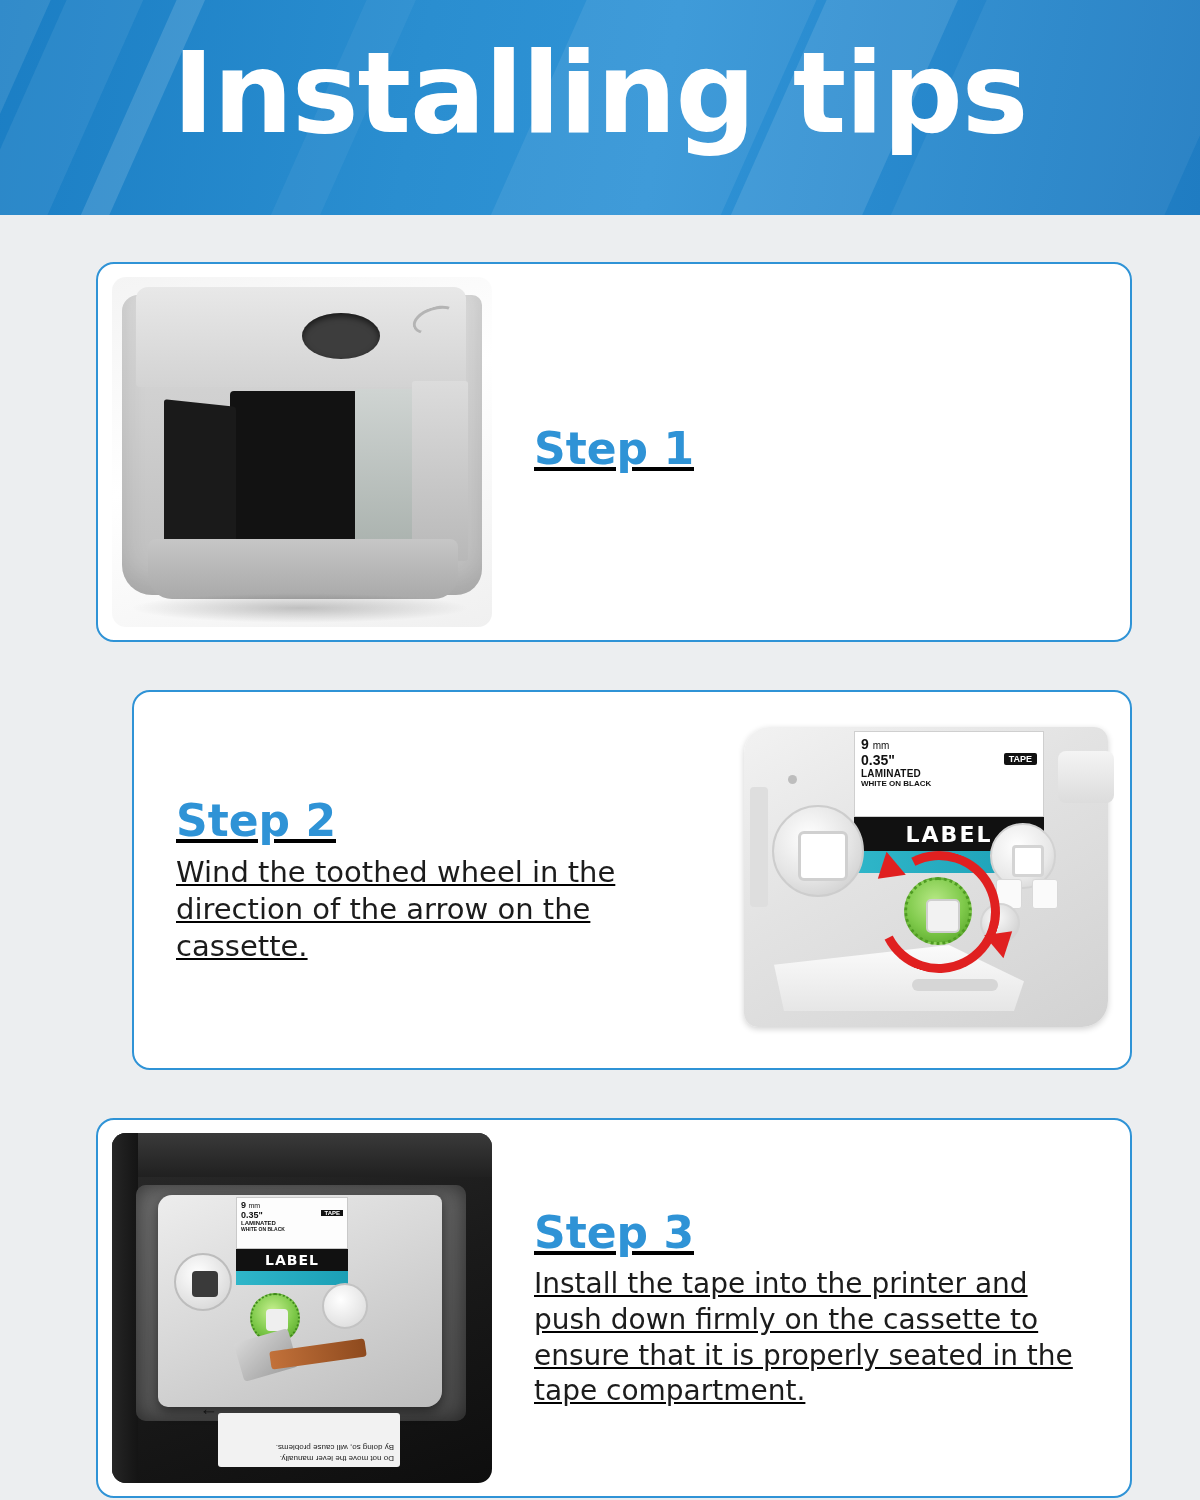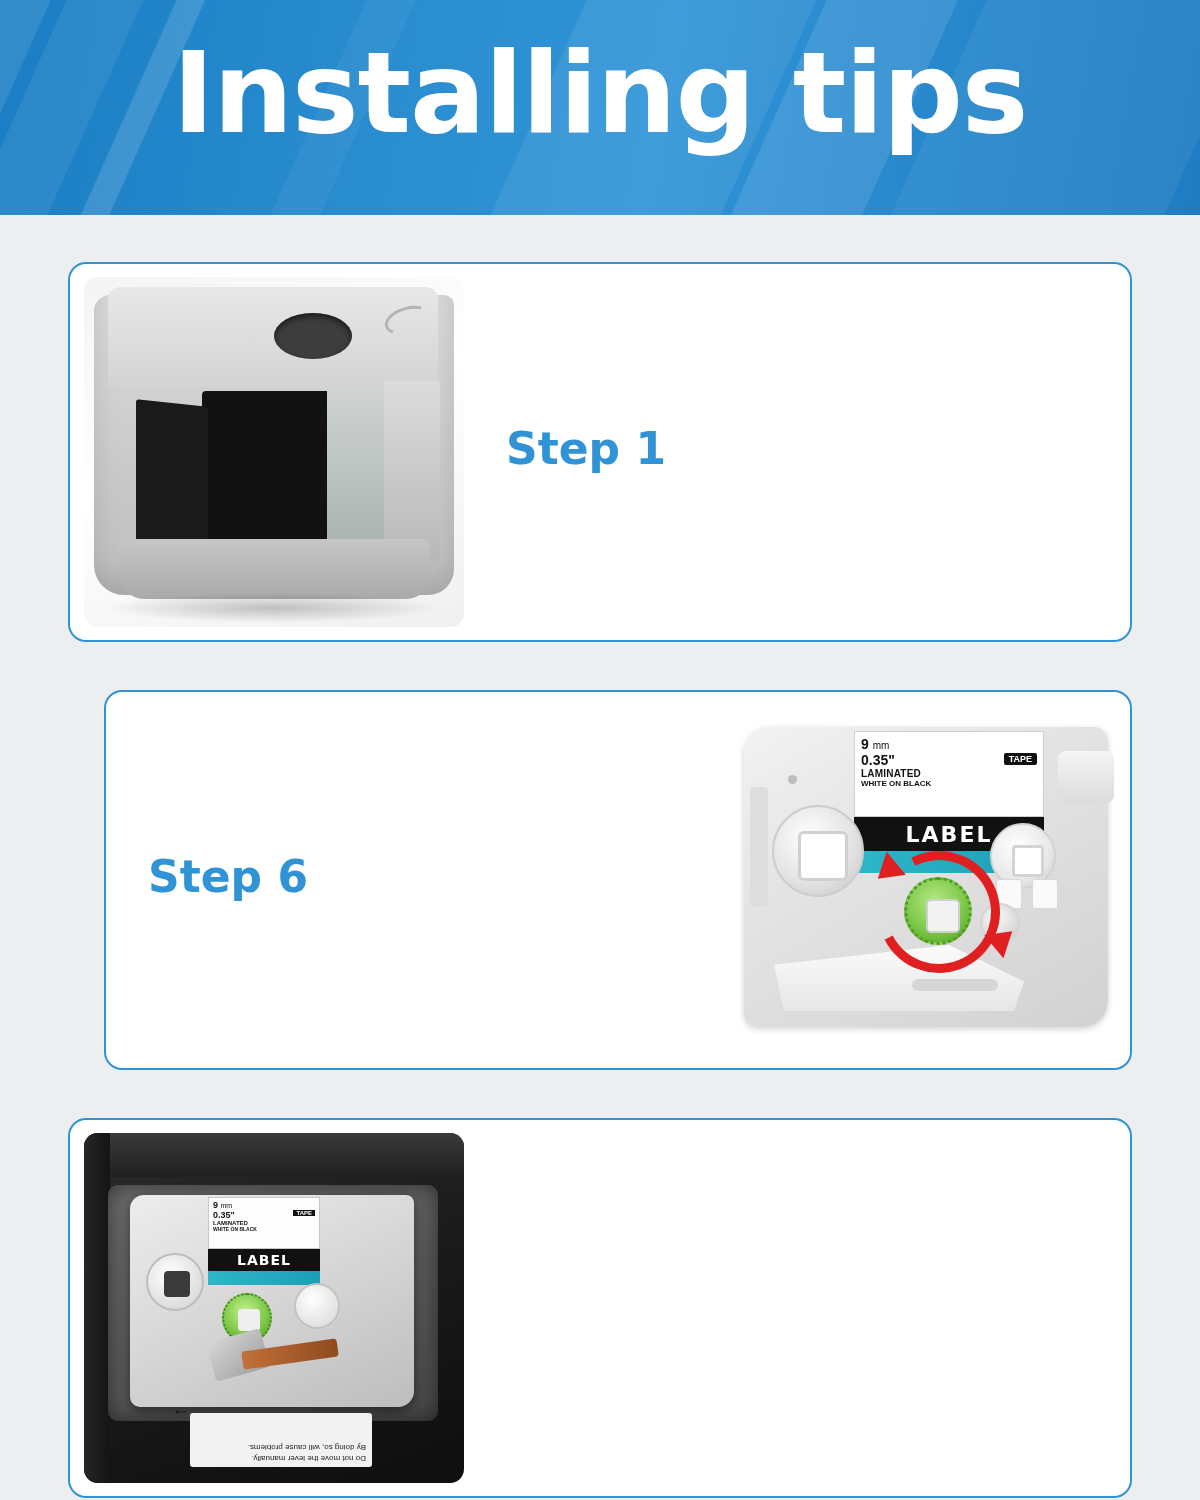--- a/index.html
+++ b/index.html
@@ -50,21 +50,22 @@
     color: #ffffff;
     font-size: 112px;
     font-weight: bold;
     letter-spacing: -1px;
     line-height: 1.1;
     font-family: "DejaVu Sans", sans-serif;
   }
 
   
   .cards {
-    padding: 47px 68px 0 68px;
+    padding: 47px 68px 0 96px;
+    text-decoration: underline;
   }
   .card {
     position: relative;
     background: #ffffff;
     border: 2px solid #2f93d6;
     border-radius: 18px;
     height: 380px;
     margin-bottom: 48px;
     display: flex;
     align-items: center;
@@ -457,21 +458,22 @@
             <div class="slot-b"></div>
 
             <div class="gear"></div>
             <div class="arrow-ring"></div>
             <div class="arrow-head ah1"></div>
             <div class="arrow-head ah2"></div>
           </div>
         </div>
       </div>
       <div class="card-body">
-        <div class="step-title">Step 6</div>
+        <div class="step-title">Step 2</div>
+        <div class="step-text">Wind the toothed wheel in the direction of the arrow on the cassette.</div>
       </div>
     </div>
 
     <div class="card">
       <div class="card-media">
         <div class="img3">
           <div class="edge-top"></div>
           <div class="edge-left"></div>
           <div class="bay"></div>
           <div class="cass3">
@@ -495,17 +497,21 @@
             <div class="silver"></div>
             <div class="copper"></div>
           </div>
           <div class="arrow-w">→</div>
           <div class="warn">
             <div class="warn-line">Do not move the lever manually.</div>
             <div class="warn-line">By doing so, will cause problems.</div>
           </div>
         </div>
       </div>
+      <div class="card-body">
+        <div class="step-title">Step 3</div>
+        <div class="step-text">Install the tape into the printer and push down firmly on the cassette to ensure that it is properly seated in the tape compartment.</div>
+      </div>
     </div>
 
   </div>
 
 </div>
 
 </body></html>

